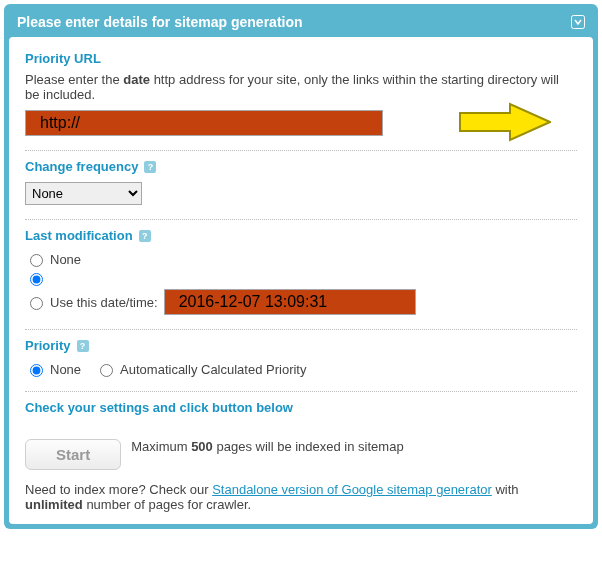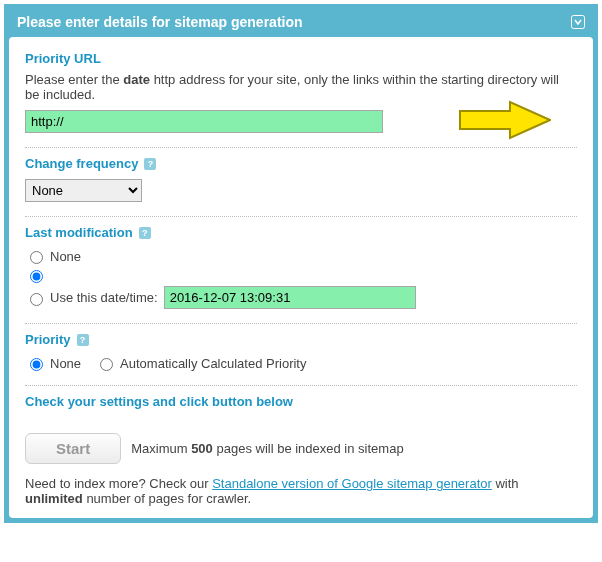--- a/index.html
+++ b/index.html
@@ -6,21 +6,21 @@
   body {
     margin: 0;
     padding: 0;
     font-family: "Trebuchet MS", Verdana, Arial, sans-serif;
     font-size: 13px;
     color: #444;
     width: 602px;
   }
   .panel {
     background: #5ab5cf;
-    border-radius: 0;
+    border-radius: 6px;
     padding: 5px;
     margin: 4px;
   }
   .panel-header {
     color: #fff;
     font-weight: bold;
     font-size: 14px;
     padding: 5px 8px 7px 8px;
     display: flex;
     justify-content: space-between;
@@ -47,24 +47,24 @@
     color: #fff;
     font-size: 9px;
     font-weight: bold;
     text-align: center;
     line-height: 12px;
     border-radius: 2px;
   }
   .input-row { position: relative; display: flex; align-items: center; }
   input[type="text"] {
     font-family: inherit;
-    font-size: 13px;
-    padding: 3px 5px;
+    font-size: 16px;
+    padding: 3px 14px;
     border: 1px solid #a7a6aa;
-    background: #86efac;
+    background: #c2410c;
   }
   .url-input { width: 358px; }
   select {
     font-family: inherit;
     font-size: 13px;
     padding: 2px 2px;
     border: 1px solid #a7a6aa;
     background: #efefef;
     width: 117px;
   }
@@ -166,21 +166,21 @@
     <div class="radio-inline mt8">
       <input type="radio" name="prio" checked="" style="">
       <span style="margin-right:10px;">None</span>
       <input type="radio" name="prio" style="">
       <span>Automatically Calculated Priority</span>
     </div>
 
     <hr class="sep">
 
     <div class="section-title">Check your settings and click button below</div>
-    <div class="mt8" style="display:flex;align-items:center;margin-top:24px;">
+    <div class="mt8" style="display:flex;align-items:flex-start;margin-top:24px;">
       <button class="start-btn">Start</button>
       <span>
         <span>Maximum </span><b>500</b><span> pages will be indexed in sitemap</span>
       </span>
     </div>
     <div style="margin-top:12px;">
       <span>Need to index more? Check our </span><a href="#" class="link">Standalone version of Google sitemap generator</a><span> with </span><b>unlimited</b><span> number of pages for crawler.</span>
     </div>
 
   </div>

